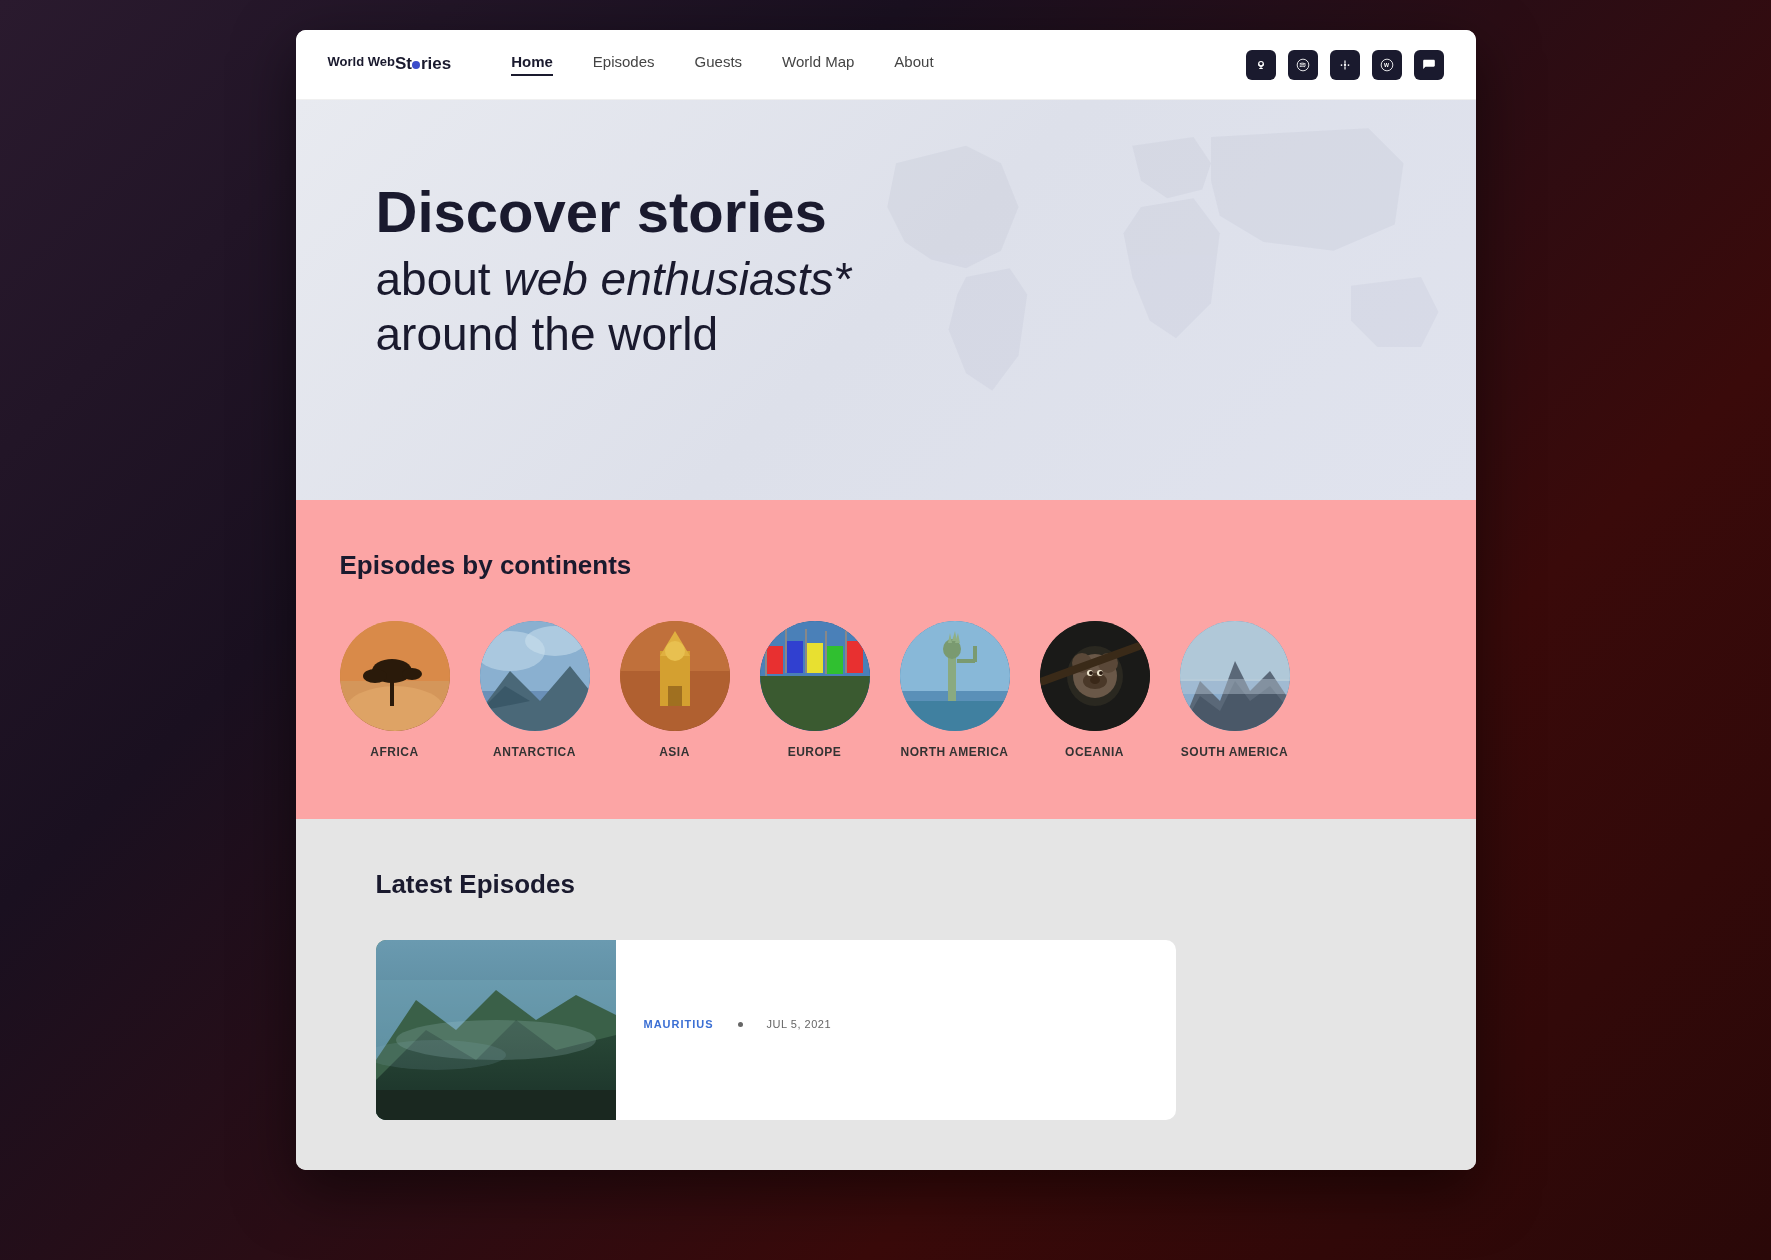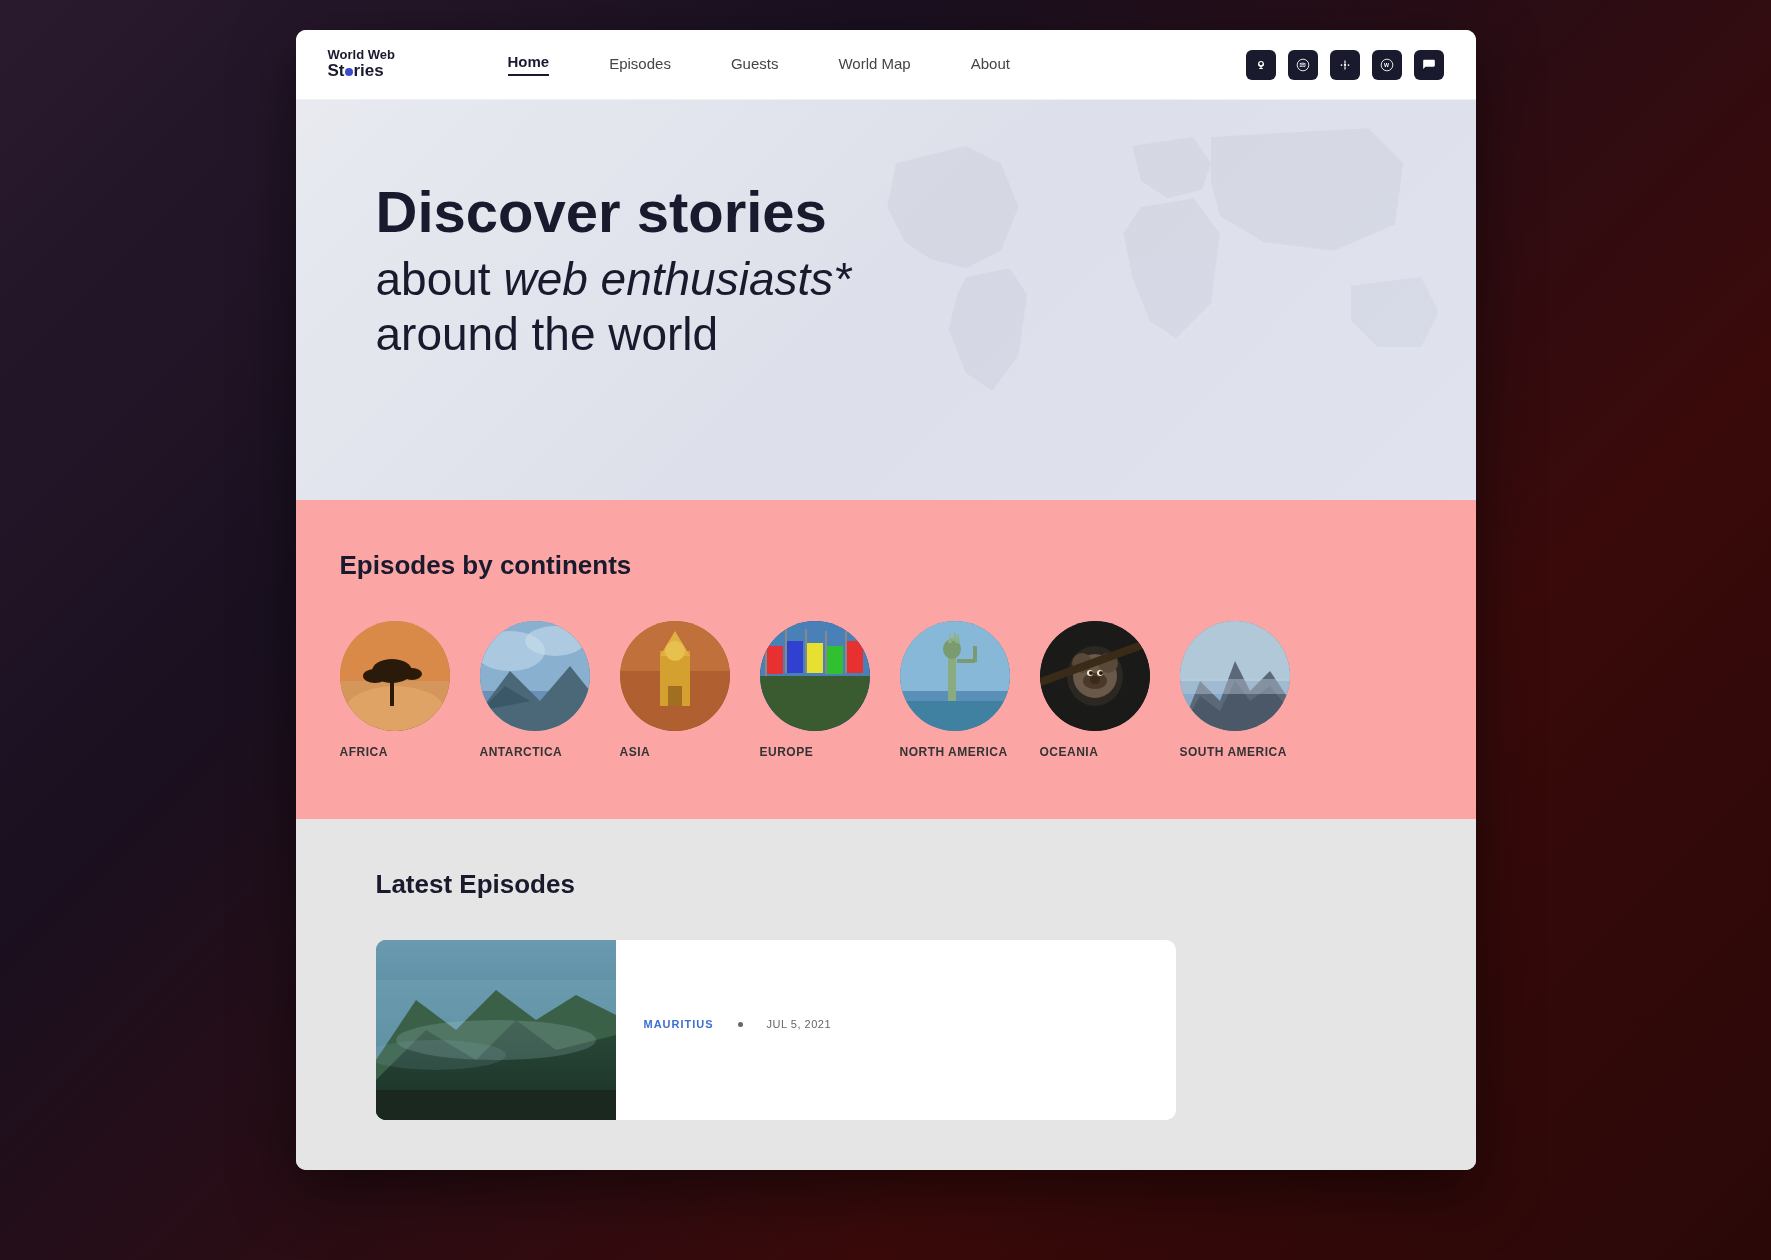--- a/index.html
+++ b/index.html
@@ -28,21 +28,21 @@
       display: flex;
       align-items: center;
       padding: 0 32px;
       height: 70px;
       border-bottom: 1px solid #f0f0f0;
       position: relative;
     }
 
     .logo-area {
       display: flex;
-      flex-direction: column;
+      flex-direction: row;
       line-height: 1.1;
       margin-right: 60px;
       min-width: 120px;
     }
 
     .logo-top {
       font-size: 13px;
       font-weight: 600;
       color: #1a1a2e;
     }
@@ -58,22 +58,22 @@
       width: 8px;
       height: 8px;
       background: #3b4cca;
       border-radius: 50%;
       margin-right: 1px;
       vertical-align: middle;
     }
 
     .nav-links {
       display: flex;
-      align-items: flex-end;
-      gap: 60px;
+      align-items: flex-start;
+      gap: 40px;
       flex: 1;
     }
 
     .nav-link {
       font-size: 15px;
       color: #444;
       text-decoration: none;
       cursor: pointer;
       padding-bottom: 4px;
     }
@@ -153,21 +153,21 @@
     .continents-grid {
       display: flex;
       gap: 30px;
       align-items: flex-start;
       flex-wrap: nowrap;
     }
 
     .continent-item {
       display: flex;
       flex-direction: column;
-      align-items: flex-start;
+      align-items: center;
       cursor: pointer;
       min-width: 100px;
     }
 
     .continent-circle {
       width: 110px;
       height: 110px;
       border-radius: 50%;
       overflow: hidden;
       margin-bottom: 14px;

